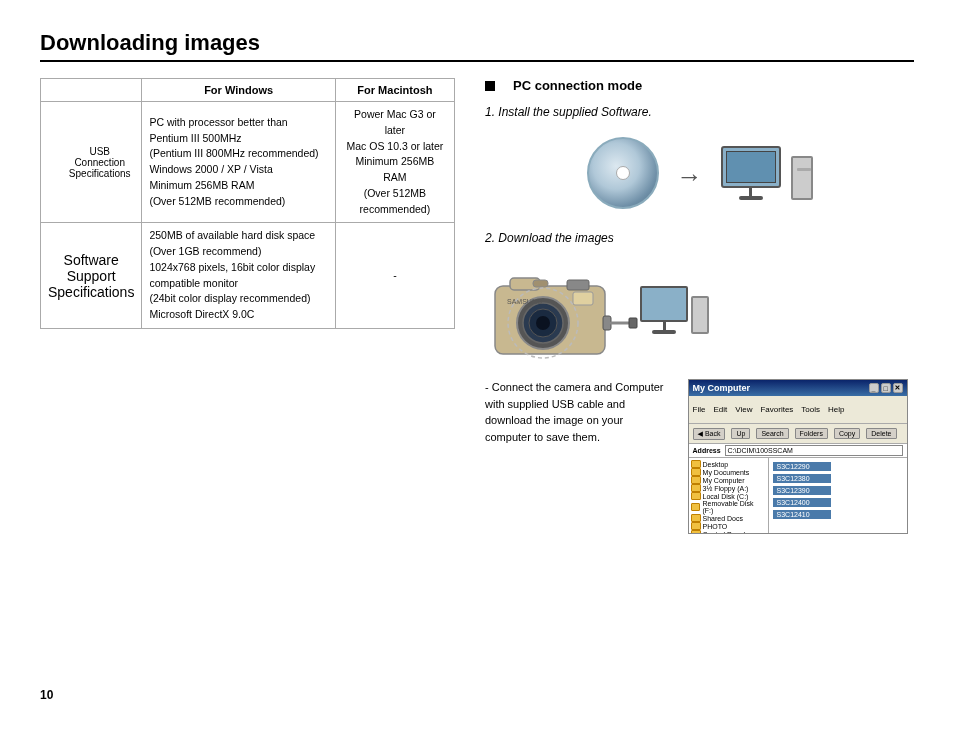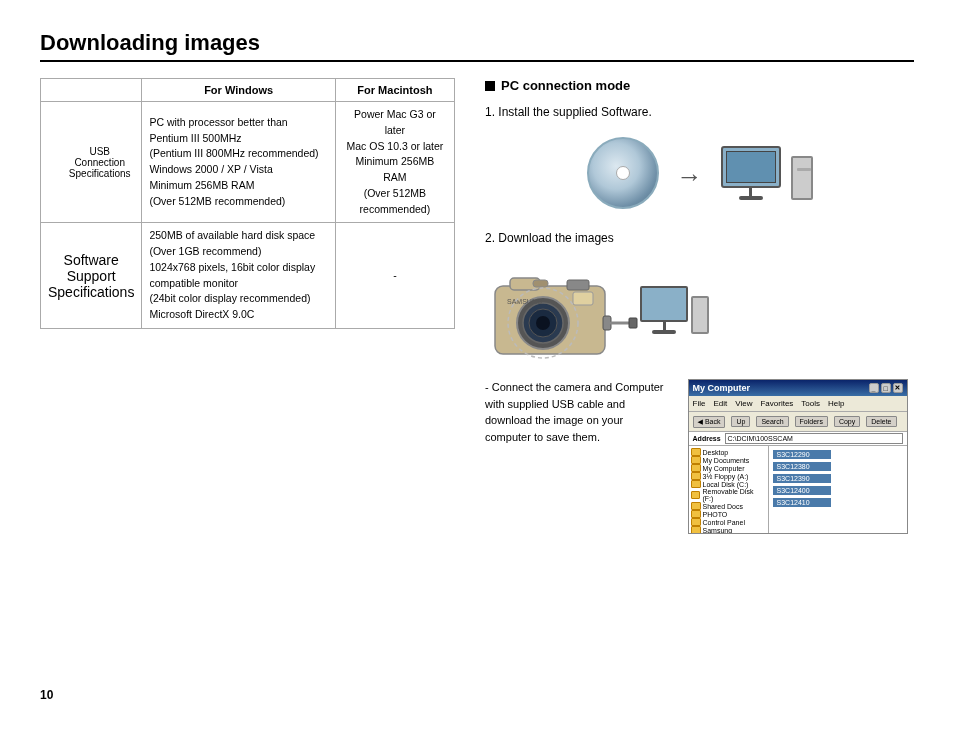--- a/index.html
+++ b/index.html
@@ -68,32 +68,33 @@
       font-size: 10.5px;
       line-height: 1.5;
     }
     
     .pc-connection-title {
       font-size: 13px;
       font-weight: bold;
       margin-bottom: 12px;
       display: flex;
       align-items: center;
-      gap: 6px;
+      gap: 18px;
     }
     .bullet-square {
       display: inline-block;
       width: 10px;
       height: 10px;
       background: #000;
       flex-shrink: 0;
     }
     .step {
       font-size: 12px;
       margin-bottom: 10px;
+      font-style: italic;
     }
     .step-label {
       font-size: 12px;
       font-weight: normal;
     }
     
     .install-illustration {
       display: flex;
       align-items: center;
       justify-content: center;
@@ -244,21 +245,21 @@
       border: 1px solid #999;
       border-radius: 2px;
       font-size: 7px;
       display: flex;
       align-items: center;
       justify-content: center;
       color: #000;
     }
     .explorer-menu {
       background: #ece9d8;
-      height: 16px;
+      height: 28px;
       border-bottom: 1px solid #aaa;
       display: flex;
       align-items: center;
       padding: 0 4px;
       gap: 8px;
       font-size: 8px;
     }
     .explorer-toolbar {
       background: #ece9d8;
       height: 20px;

